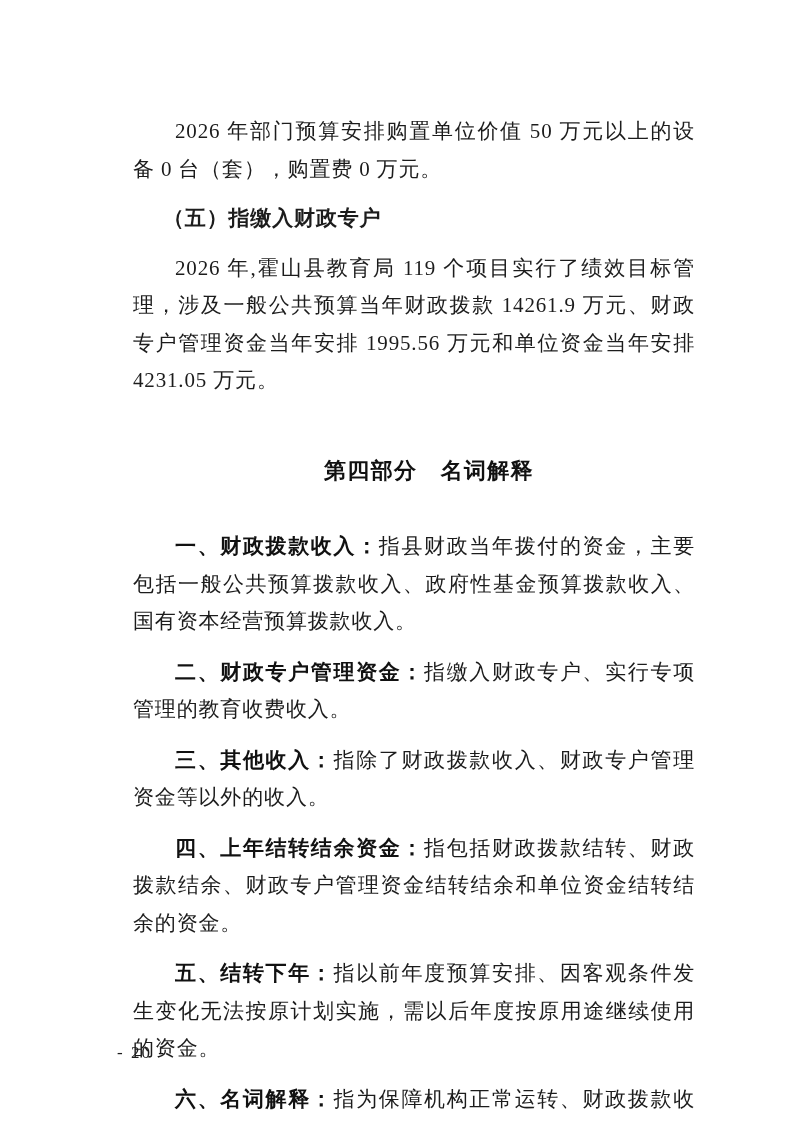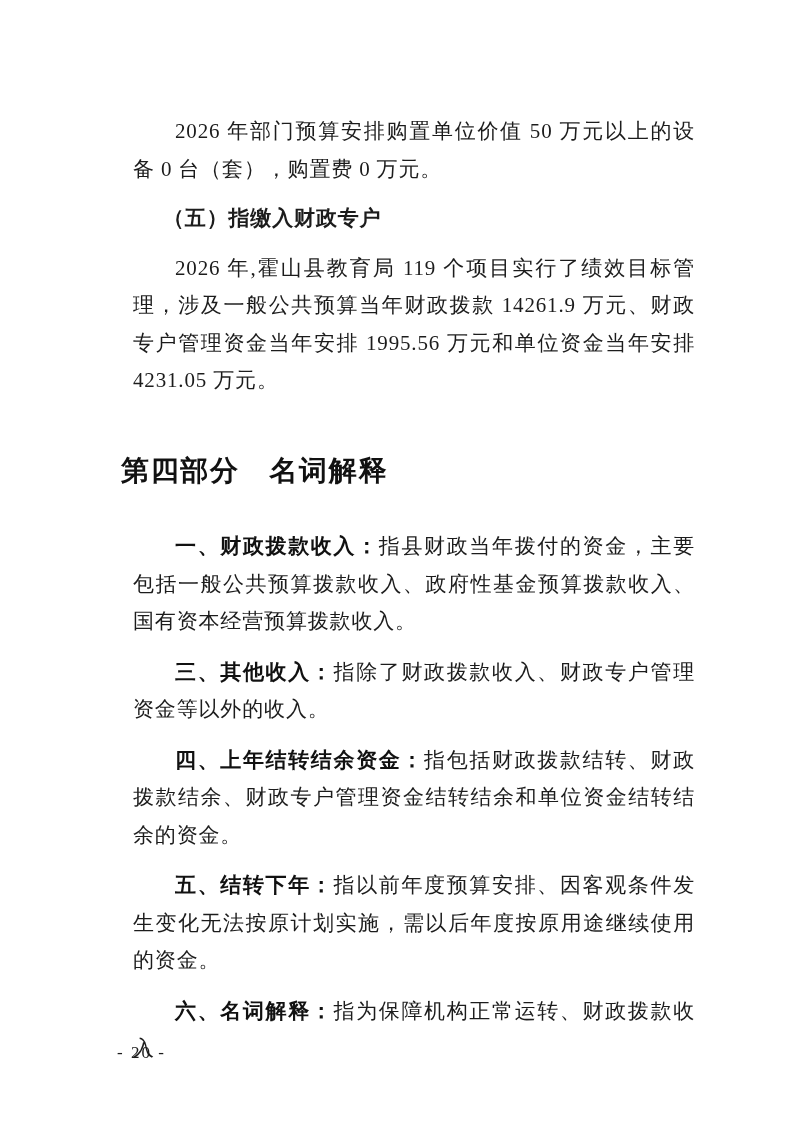--- a/index.html
+++ b/index.html
@@ -32,23 +32,24 @@
   }
   .sub-heading {
     margin: 0;
     text-indent: 2em;
     font-weight: 700;
     font-family: "Liberation Serif", "DejaVu Serif", serif;
   }
   .section-title {
     margin: 52px -30px 38px 0;
     font-family: "Liberation Sans", "DejaVu Sans", sans-serif;
-    font-size: 28px;
+    font-size: 22px;
     font-weight: 700;
     line-height: 37.5px;
+    text-align: center;
     text-indent: 0;
     letter-spacing: 0.06em;
     color: #111111;
   }
   .definition .term {
     font-family: "Liberation Sans", "DejaVu Sans", sans-serif;
     font-weight: 700;
     color: #111111;
   }
   .footer {
@@ -72,20 +73,21 @@
     <p class="body-para">2026 年部门预算安排购置单位价值 50 万元以上的设备 0 台（套），购置费 0 万元。</p>
 
     <p class="sub-heading">（五）指缴入财政专户</p>
 
     <p class="body-para">2026 年,霍山县教育局 119 个项目实行了绩效目标管理，涉及一般公共预算当年财政拨款 14261.9 万元、财政专户管理资金当年安排 1995.56 万元和单位资金当年安排 4231.05 万元。</p>
 
     <h2 class="section-title">第四部分　名词解释</h2>
 
     <p class="body-para definition"><span class="term">一、财政拨款收入：</span><span>指县财政当年拨付的资金，主要包括一般公共预算拨款收入、政府性基金预算拨款收入、国有资本经营预算拨款收入。</span></p>
 
+    <p class="body-para definition"><span class="term">二、财政专户管理资金：</span><span>指缴入财政专户、实行专项管理的教育收费收入。</span></p>
 
     <p class="body-para definition"><span class="term">三、其他收入：</span><span>指除了财政拨款收入、财政专户管理资金等以外的收入。</span></p>
 
     <p class="body-para definition"><span class="term">四、上年结转结余资金：</span><span>指包括财政拨款结转、财政拨款结余、财政专户管理资金结转结余和单位资金结转结余的资金。</span></p>
 
     <p class="body-para definition"><span class="term">五、结转下年：</span><span>指以前年度预算安排、因客观条件发生变化无法按原计划实施，需以后年度按原用途继续使用的资金。</span></p>
 
     <p class="body-para definition"><span class="term">六、名词解释：</span><span>指为保障机构正常运转、财政拨款收入</span></p>
 
   </div>

